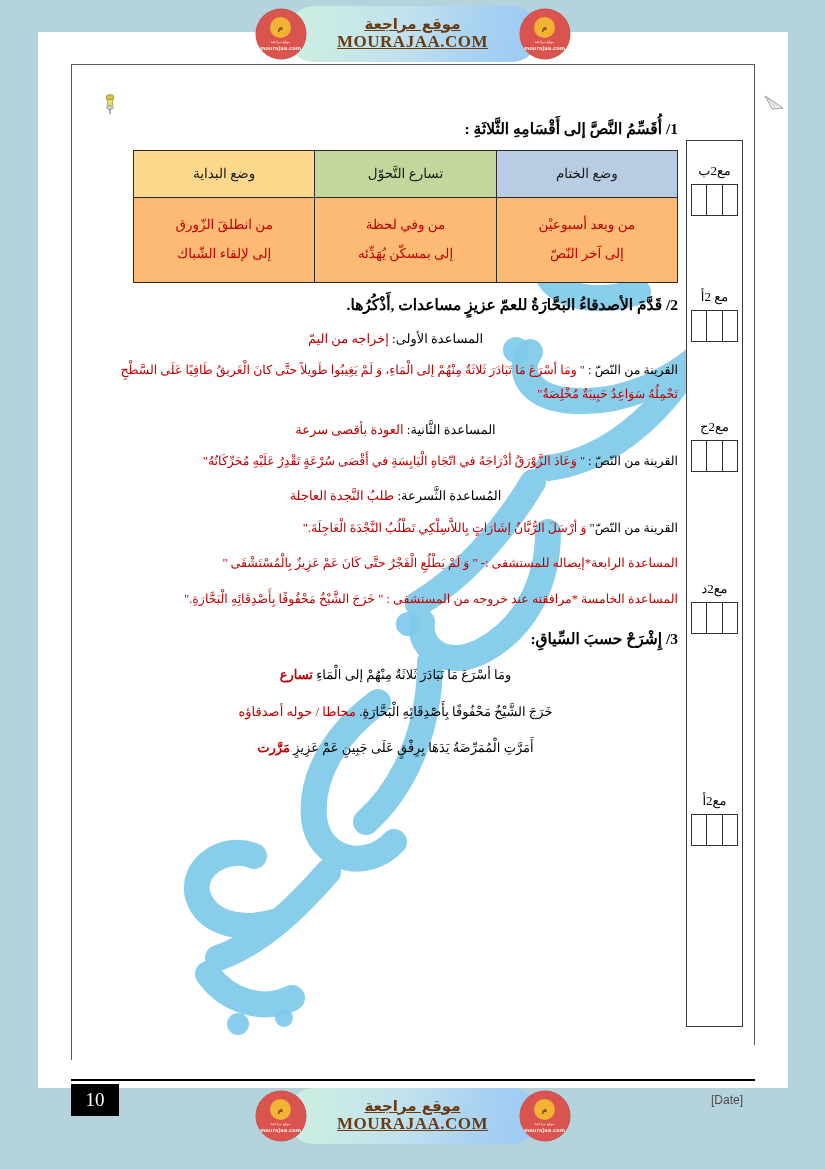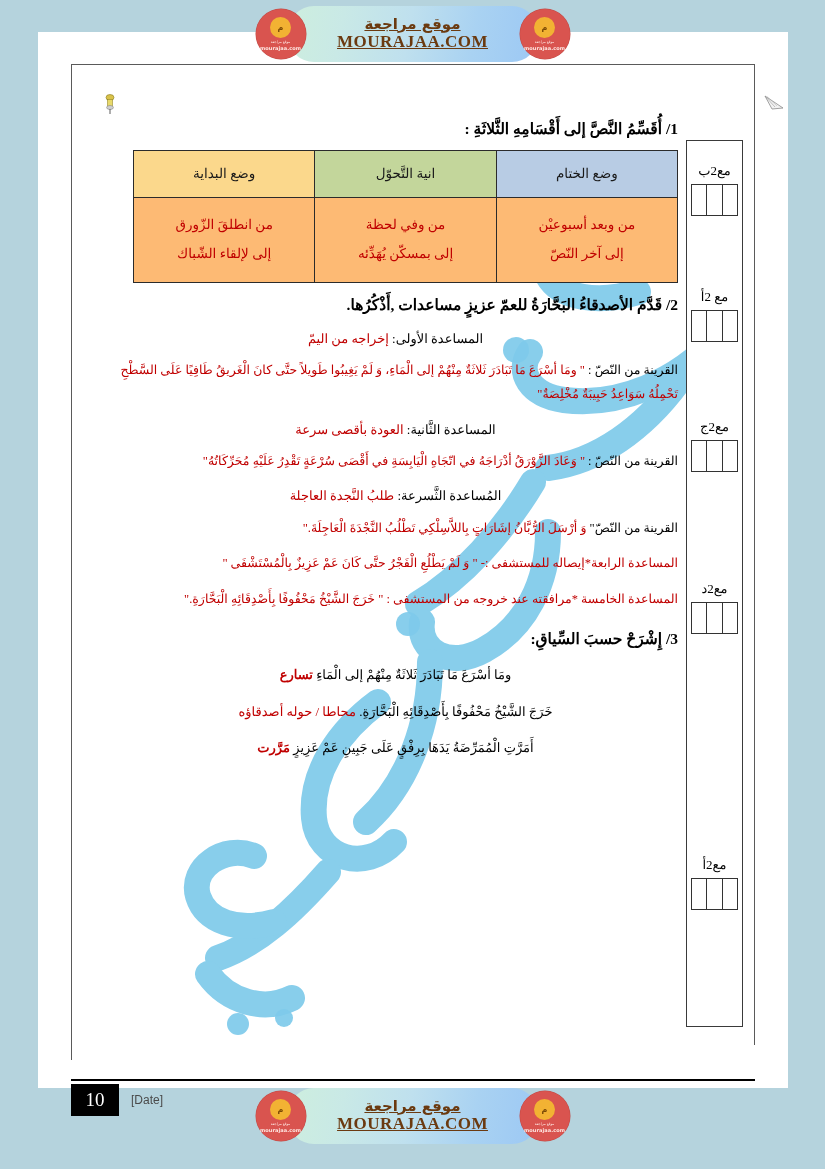--- a/index.html
+++ b/index.html
@@ -265,21 +265,21 @@
     z-index: 20;
   }
   .footer-meta {
     position: absolute;
     top: 1052px;
     left: 33px;
     width: 684px;
     height: 32px;
     z-index: 20;
     display: flex;
-    justify-content: flex-start;
+    justify-content: space-between;
     align-items: stretch;
     direction: ltr;
   }
   .page-box {
     width: 48px;
     height: 32px;
     background: #000;
     color: #fff;
     font-family: "Liberation Serif", serif;
     font-size: 19px;
@@ -385,39 +385,39 @@
         </div>
     </div>
     <div class="rubric-item" style="top:440px">
       <div class="rubric-label">مع2د</div>
       <div class="rubric-boxes">
           <span></span>
           <span></span>
           <span></span>
         </div>
     </div>
-    <div class="rubric-item" style="top:716px">
+    <div class="rubric-item" style="top:652px">
       <div class="rubric-label">مع2أ</div>
       <div class="rubric-boxes">
           <span></span>
           <span></span>
           <span></span>
         </div>
     </div>
   </div>
 
   <div class="content">
 
     <p class="q-head">1/ أُقَسِّمُ النَّصَّ إلى أَقْسَامِهِ الثَّلاثَةِ :</p>
 
     <table class="split-table">
       <tbody>
           <tr>
         <td class="th-end">وضع الختام</td>
-        <td class="th-mid">انية التَّحوّل</td>
+        <td class="th-mid">تسارع التَّحوّل</td>
         <td class="th-start">وضع البداية</td>
       </tr>
       <tr>
         <td class="cell-body">
           <span class="cell-l1">من وبعد أسبوعيْن</span>
           <span class="cell-l2">إلى آخر النّصّ</span>
         </td>
         <td class="cell-body">
           <span class="cell-l1">من وفي لحظة</span>
           <span class="cell-l2">إلى بمسكّن يُهَدِّئه</span>

